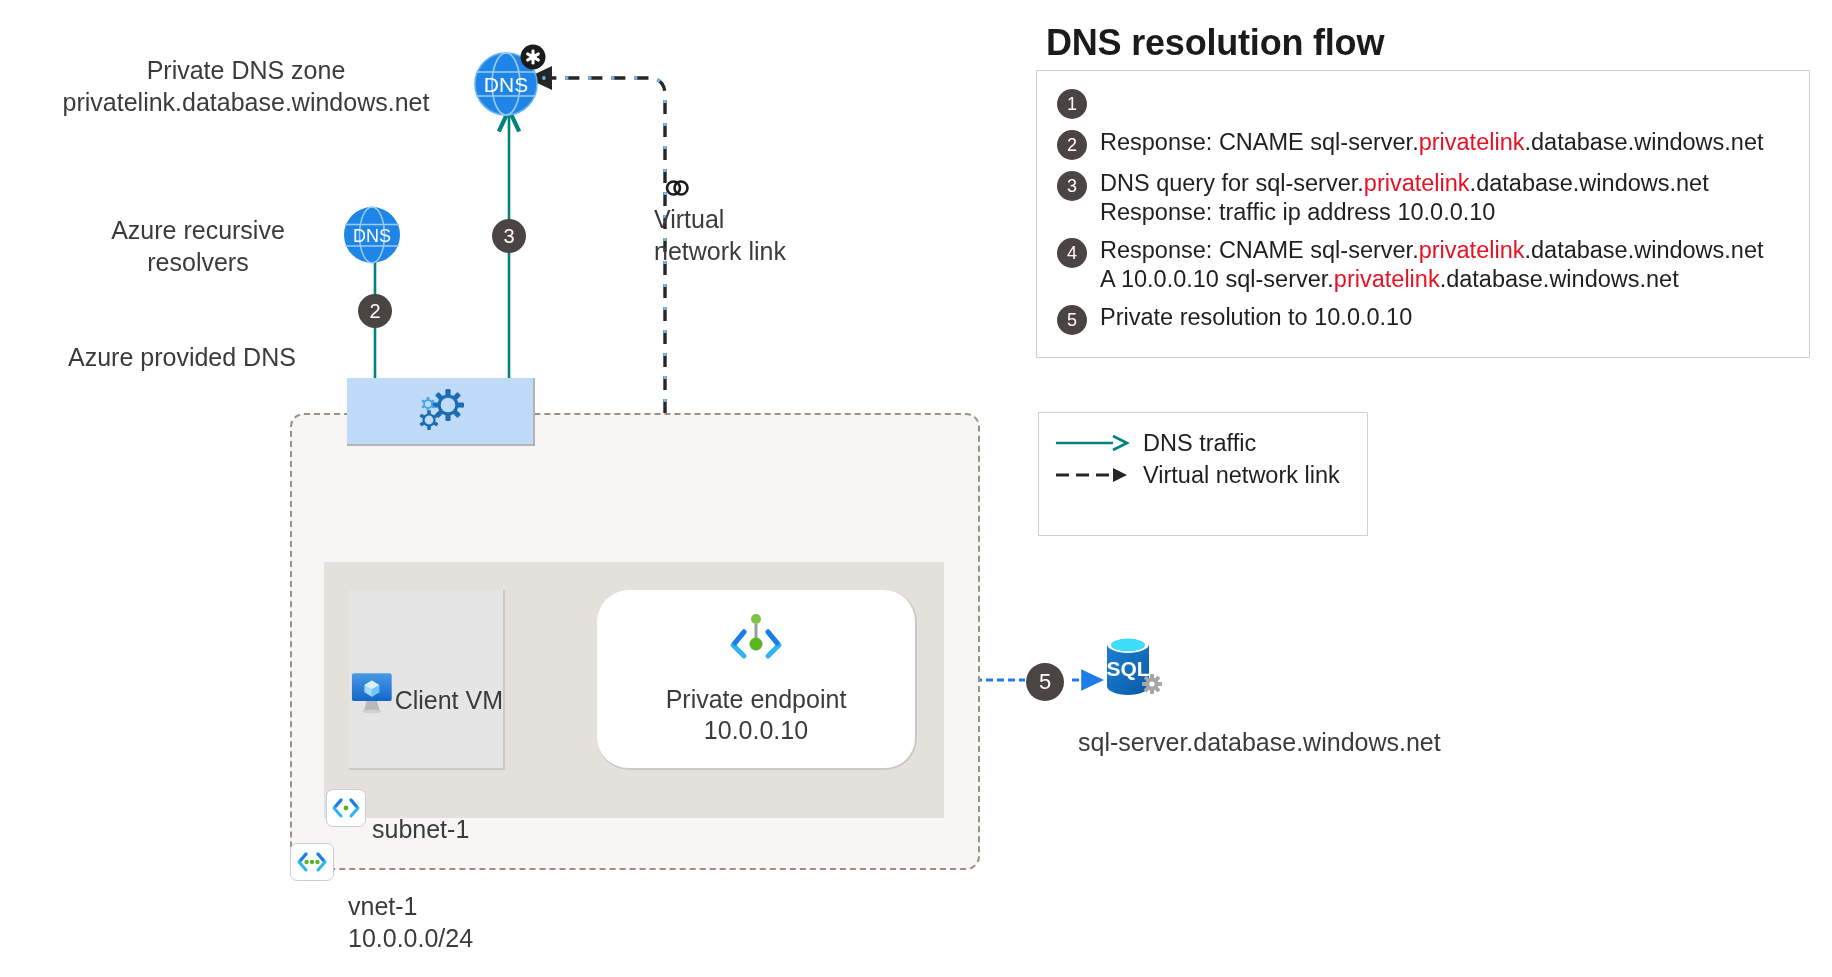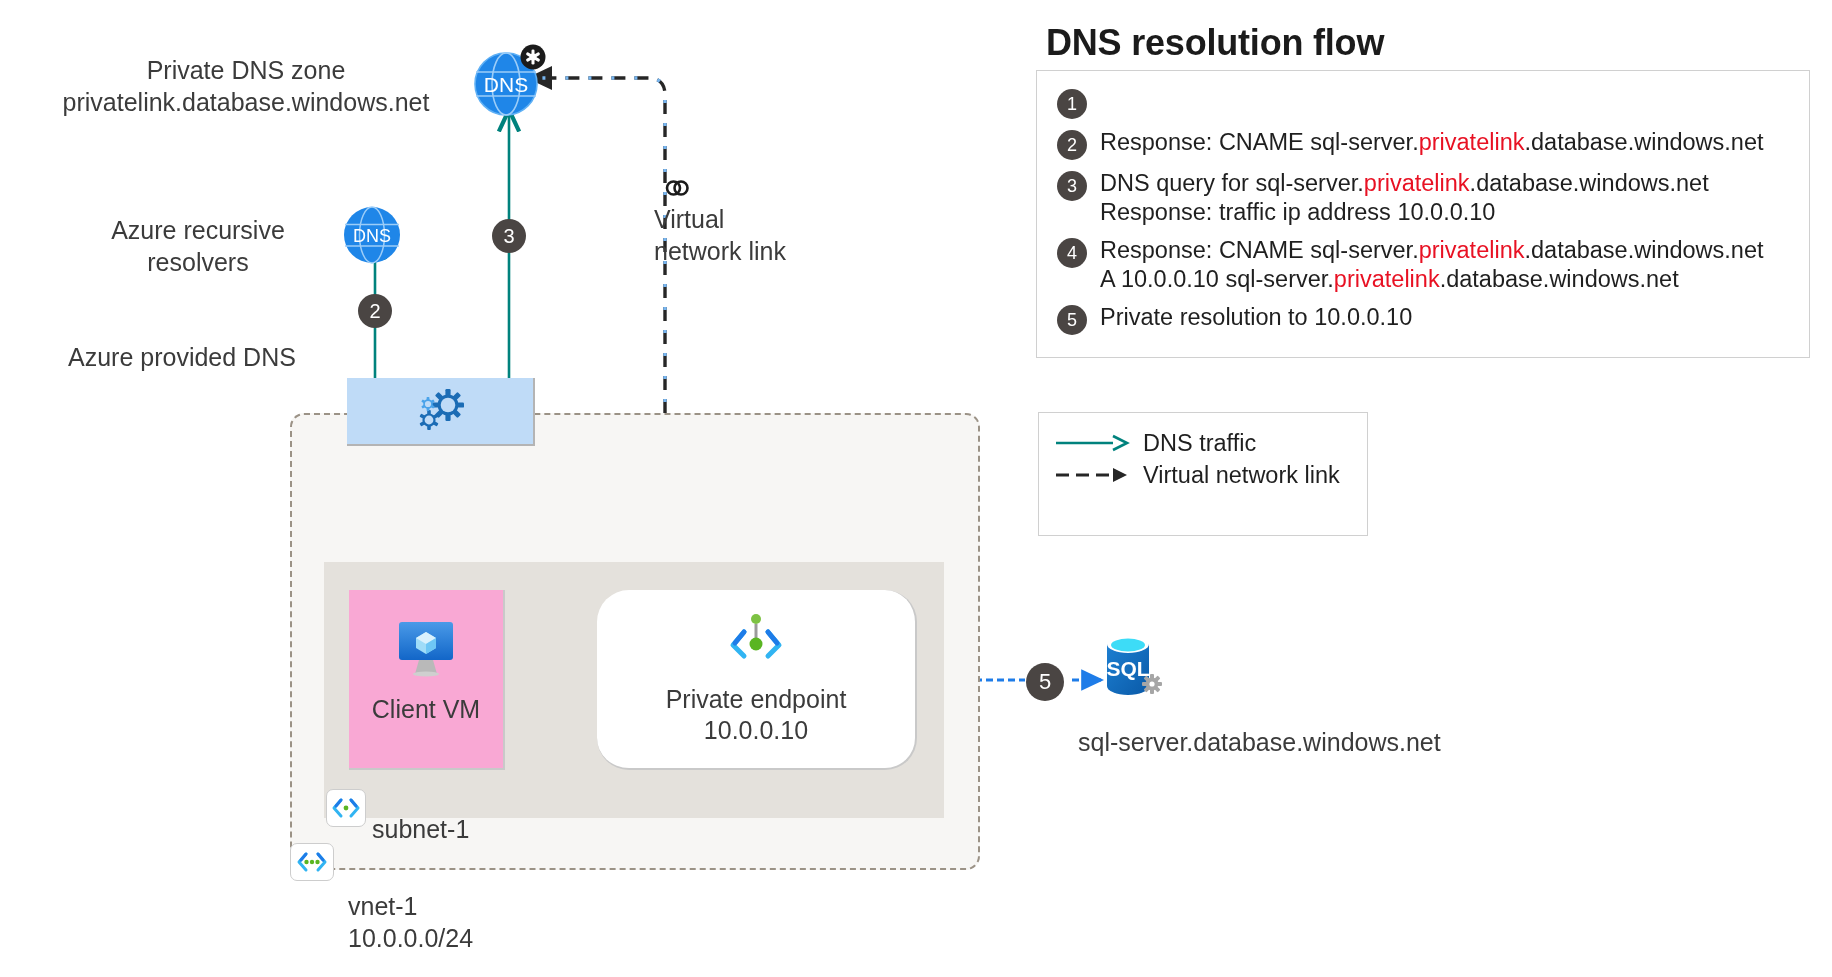--- a/index.html
+++ b/index.html
@@ -37,25 +37,25 @@
   }
   #subnet-box {
     left: 324px; top: 562px;
     width: 620px; height: 256px;
     background: #e4e1dc;
     box-sizing: border-box;
   }
   #clientvm-box {
     left: 349px; top: 590px;
     width: 156px; height: 180px;
-    background: #f9a8d4;
+    background: #e5e5e5;
     border-right: 2px solid #c9c9c9;
     border-bottom: 2px solid #c9c9c9;
     box-sizing: border-box;
-    display: flex; flex-direction: column;
+    display: flex; flex-direction: row;
     align-items: center; justify-content: flex-start;
     padding-top: 28px;
   }
   #endpoint-box {
     left: 597px; top: 590px;
     width: 320px; height: 180px;
     background: #ffffff;
     border-right: 2px solid #c9c9c9;
     border-bottom: 2px solid #c9c9c9;
     box-sizing: border-box;

